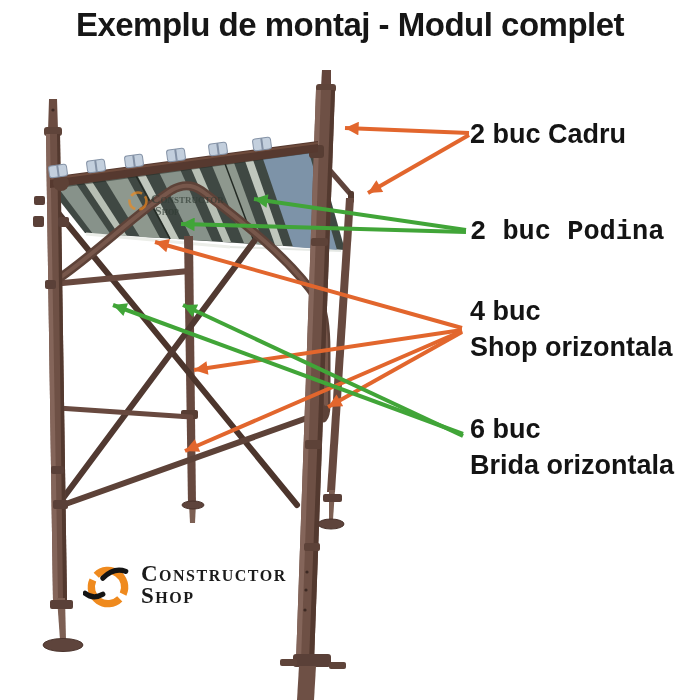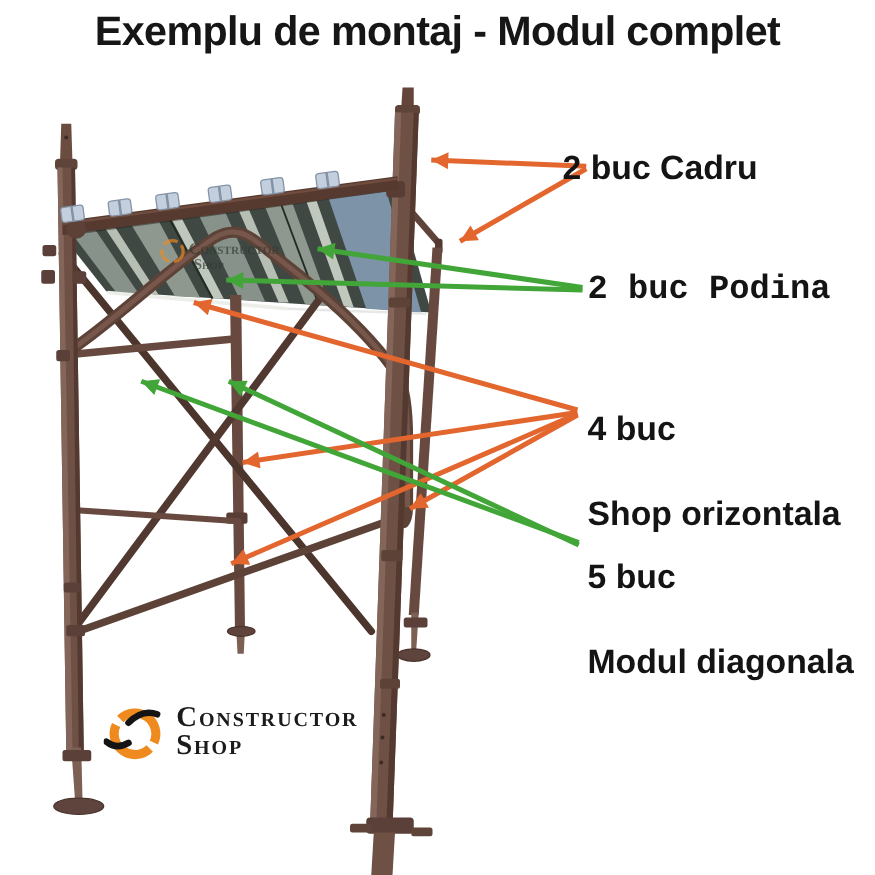--- a/index.html
+++ b/index.html
@@ -2,25 +2,25 @@
 <html><head>
 <meta charset="utf-8">
 <style>
   html,body{margin:0;padding:0;background:#fff;}
   #stage{position:relative;width:700px;height:700px;background:#ffffff;overflow:hidden;
          font-family:"Liberation Sans",sans-serif;}
   #art{position:absolute;left:0;top:0;}
   .title{position:absolute;left:0;top:6px;width:700px;text-align:center;
          font-size:33px;font-weight:bold;color:#161616;letter-spacing:-0.5px;}
   .lbl{position:absolute;font-size:27px;font-weight:bold;color:#141414;line-height:36px;white-space:nowrap;}
-  .lbl-cadru{left:450px;top:116px;}
+  .lbl-cadru{left:470px;top:116px;}
   .lbl-podina{left:470px;top:214px;font-family:Liberation Mono, monospace;}
   .lbl-oriz{left:470px;top:293px;}
   .lbl-diag{left:470px;top:411px;}
-  .lbl span{display:block;margin-top:32px;}
+  .lbl span{display:block;}
   .logo{position:absolute;left:83px;top:561px;display:flex;align-items:flex-start;gap:8px;}
   .logo-text{padding-top:2px;color:#1b1b1b;font-family:"Liberation Serif",serif;font-weight:bold;}
   .logo-line1{font-size:23px;line-height:22px;font-variant:small-caps;letter-spacing:1.5px;}
   .logo-line2{font-size:23px;line-height:21px;font-variant:small-caps;letter-spacing:1.5px;}
 </style>
 </head>
 <body>
 
 <div id="stage">
 
@@ -178,22 +178,22 @@
 
   <div class="title">Exemplu de montaj - Modul complet</div>
 
   <div class="lbl lbl-cadru">2 buc Cadru</div>
   <div class="lbl lbl-podina">2 buc Podina</div>
   <div class="lbl lbl-oriz">
     <span>4 buc</span>
     <span>Shop orizontala</span>
   </div>
   <div class="lbl lbl-diag">
-    <span>5 buc</span>
-    <span>Modul diagonala</span>
+    <span>6 buc</span>
+    <span>Brida orizontala</span>
   </div>
 
   <div class="logo">
     <svg width="50" height="50" viewBox="0 0 48 48">
       <path d="M12.7,13.7 A16,16 0 0 1 38.5,31.8" fill="none" stroke="#EF8A1E" stroke-width="7"></path>
       <path d="M35.3,36.3 A16,16 0 0 1 9.5,18.2" fill="none" stroke="#EF8A1E" stroke-width="7"></path>
       <path d="M41,10 C33,7 26,9.5 19,16.5" fill="none" stroke="#141414" stroke-width="5" stroke-linecap="round"></path>
       <path d="M2,31 C7,35 13,35.5 19,32" fill="none" stroke="#141414" stroke-width="5" stroke-linecap="round"></path>
     </svg>
     <div class="logo-text">

